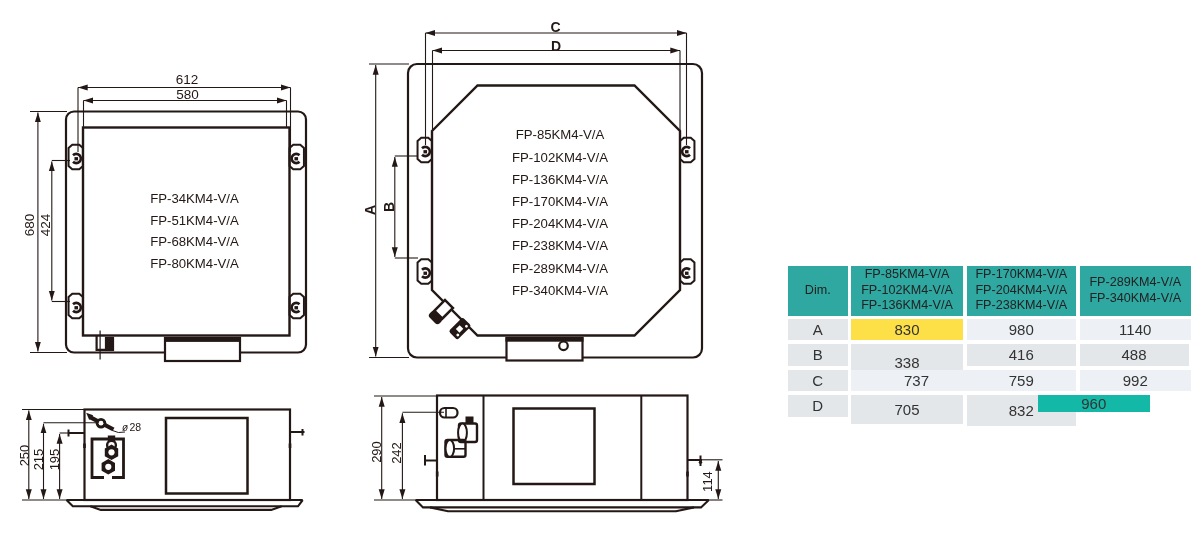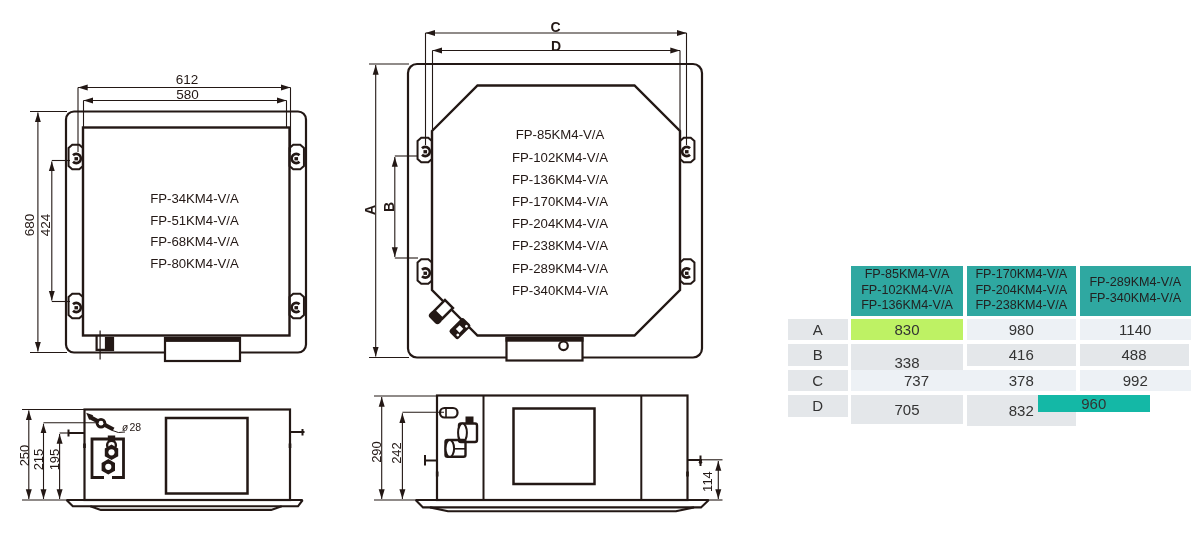--- a/index.html
+++ b/index.html
@@ -185,31 +185,32 @@
 <line x1="402.4" y1="412.2" x2="444" y2="412.2" stroke="#231815" stroke-width="1.1"></line>
 <line x1="374" y1="500" x2="416" y2="500" stroke="#231815" stroke-width="1.1"></line>
 <text x="707.3" y="481.5" style="font-family:'Liberation Sans',sans-serif;font-size:13px;" fill="#231815" text-anchor="middle" dominant-baseline="central" transform="rotate(-90 707.3 481.5)">114</text>
 <line x1="718.3" y1="461" x2="718.3" y2="499" stroke="#231815" stroke-width="1.1" marker-start="url(#ar)" marker-end="url(#ar)"></line>
 <line x1="702" y1="459.8" x2="722.5" y2="459.8" stroke="#231815" stroke-width="1.1"></line>
 <line x1="707.6" y1="500" x2="722.5" y2="500" stroke="#231815" stroke-width="1.1"></line>
 <line x1="415.6" y1="500" x2="708.8" y2="500" stroke="#231815" stroke-width="2"></line>
 <path d="M 415.6 500 L 423 507.4 L 701 507.4 L 708.8 500" fill="none" stroke="#231815" stroke-width="2.1"></path>
 <path d="M 430 507.4 L 448 511.2 L 676 511.2 L 694 507.4" fill="none" stroke="#231815" stroke-width="2.1"></path>
 </svg>
+<div class="c hd" style="left:788px;top:265.5px;width:59.5px;height:50px">Dim.</div>
 <div class="c hd" style="left:851px;top:265.5px;width:112px;height:50px">FP-85KM4-V/A<br>FP-102KM4-V/A<br>FP-136KM4-V/A</div>
 <div class="c hd" style="left:966.5px;top:265.5px;width:109.5px;height:50px">FP-170KM4-V/A<br>FP-204KM4-V/A<br>FP-238KM4-V/A</div>
 <div class="c hd" style="left:1079.5px;top:265.5px;width:111.5px;height:50px">FP-289KM4-V/A<br>FP-340KM4-V/A</div>
 <div class="c dt" style="left:788px;top:319px;width:59.5px;height:21.3px;background:#e4e7ea">A</div>
-<div class="c dt" style="left:851px;top:319px;width:112px;height:21.3px;background:#bef264">830</div>
+<div class="c dt" style="left:851px;top:319px;width:112px;height:21.3px;background:#fde047">830</div>
 <div class="c dt" style="left:966.5px;top:319px;width:109.5px;height:21.3px;background:#edf1f5">980</div>
 <div class="c dt" style="left:1079.5px;top:319px;width:111.5px;height:21.3px;background:#edf1f5">1140</div>
 <div class="c dt" style="left:788px;top:344.3px;width:59.5px;height:21.3px;background:#e4e7ea">B</div>
 <div class="c dt" style="left:851px;top:344.3px;width:112px;height:37px;background:#e4e7ea">338</div>
 <div class="c dt" style="left:966.5px;top:344.3px;width:109.5px;height:21.3px;background:#e4e7ea">416</div>
 <div class="c dt" style="left:1079.5px;top:344.3px;width:109px;height:21.3px;background:#e4e7ea">488</div>
 <div class="c dt" style="left:788px;top:369.6px;width:59.5px;height:21.3px;background:#e4e7ea">C</div>
 <div class="c dt" style="left:851px;top:369.6px;width:131px;height:21.3px;background:#edf1f5">737</div>
-<div class="c dt" style="left:966.5px;top:369.6px;width:109.5px;height:21.3px;background:#edf1f5">378</div>
+<div class="c dt" style="left:966.5px;top:369.6px;width:109.5px;height:21.3px;background:#edf1f5">759</div>
 <div class="c dt" style="left:1079.5px;top:369.6px;width:111.5px;height:21.3px;background:#edf1f5">992</div>
 <div class="c dt" style="left:788px;top:394.9px;width:59.5px;height:22.1px;background:#e4e7ea">D</div>
 <div class="c dt" style="left:851px;top:394.9px;width:112px;height:29px;background:#e4e7ea">705</div>
 <div class="c dt" style="left:966.5px;top:394.9px;width:109.5px;height:31px;background:#e4e7ea">832</div>
 <div class="c dt" style="left:1038px;top:394.9px;width:111.5px;height:17px;background:#14b8a6">960</div>
 </div>
 </body></html>

